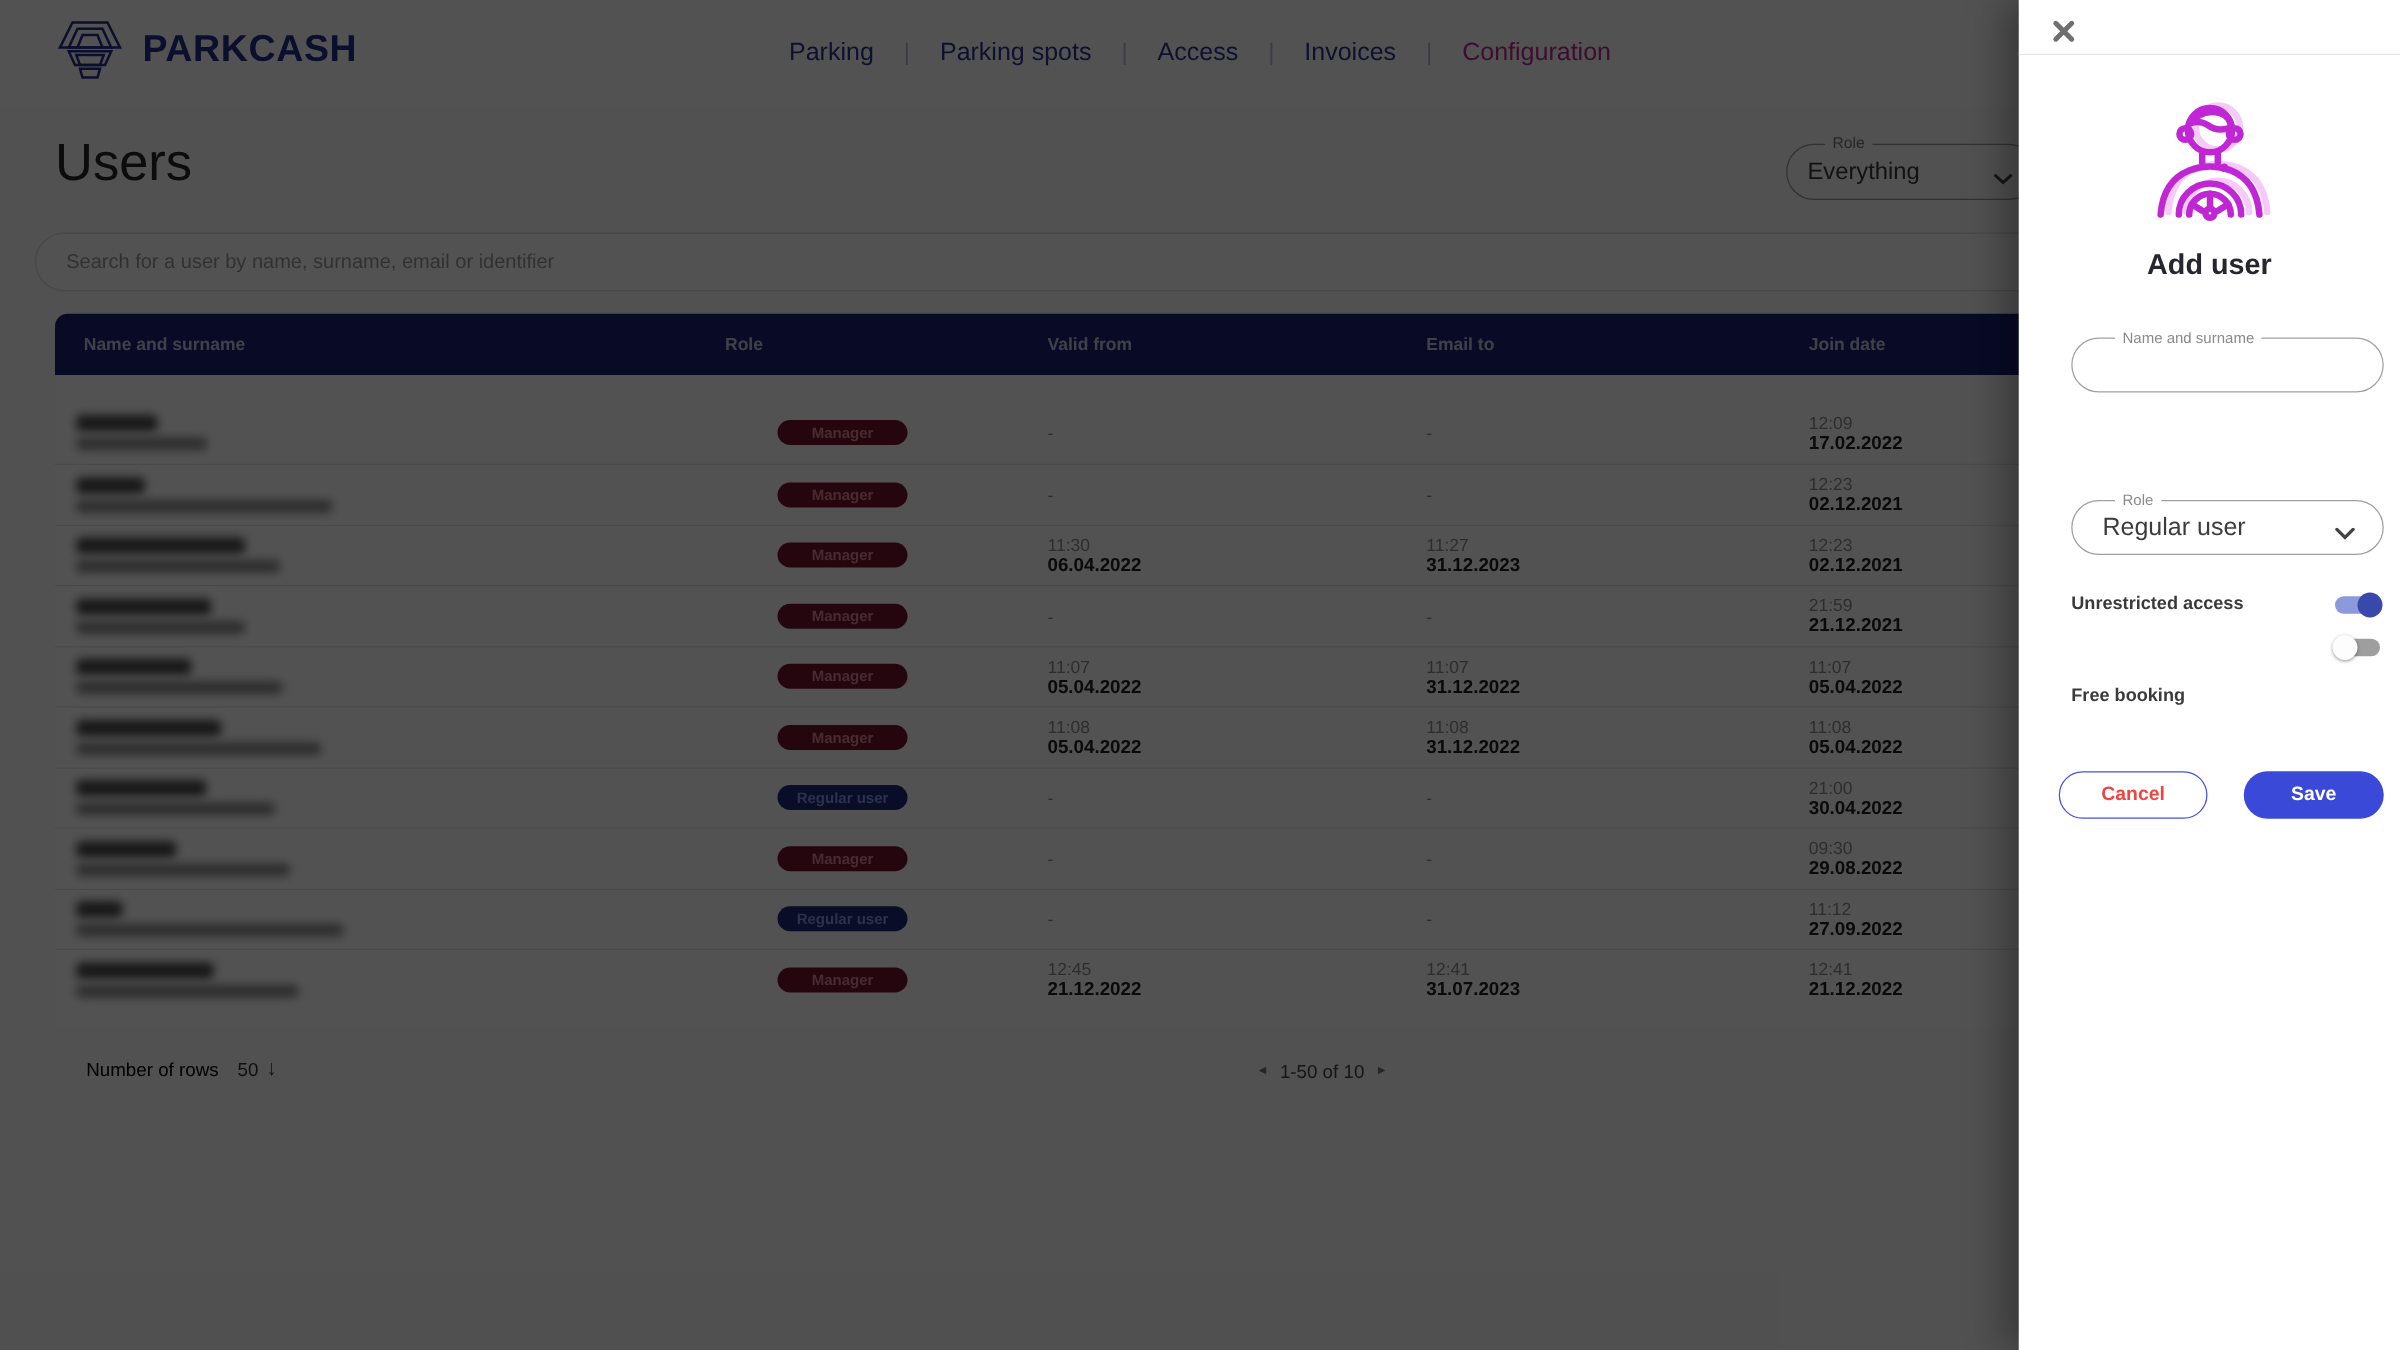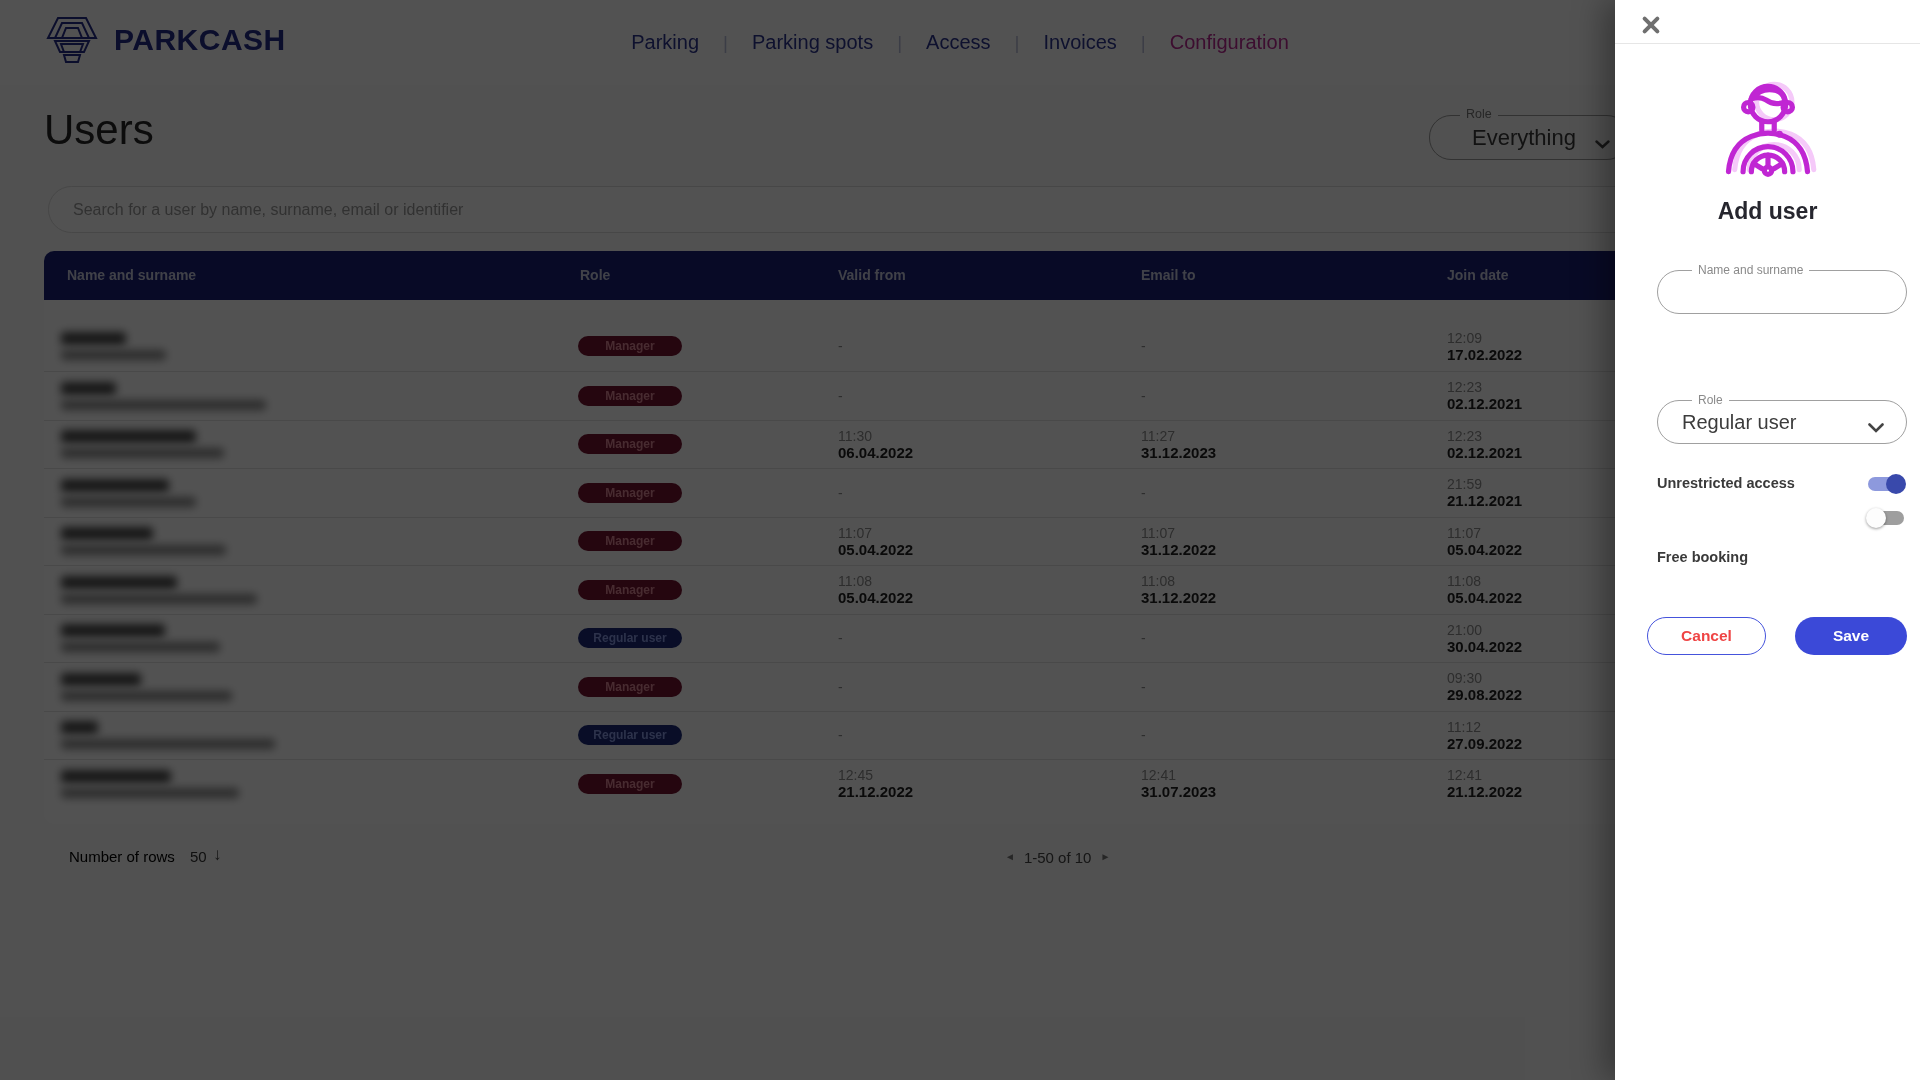--- a/index.html
+++ b/index.html
@@ -20,24 +20,24 @@
   .nav-item { font-size:20px; color:#2d3590; cursor:pointer; }
   .nav-item[data-active="true"] { color:#bb2a94; }
   .nav-sep { font-size:19px; color:#b9bdd8; }
 
   
   .page-title { position:absolute; left:44px; top:106px; font-size:42px; font-weight:400; color:#262626; }
   .role-filter { position:absolute; left:1429px; top:115px; width:200px; height:45px;
                  border:1px solid #9b9b9b; border-radius:22px; cursor:pointer; }
   .role-filter .fl-label { position:absolute; top:-9px; left:30px; padding:0 6px; background:#fafafa;
                  font-size:12.5px; color:#777; }
-  .role-filter .fl-value { position:absolute; left:42px; top:0; line-height:43px; font-size:22px; color:#3a3a3a; }
+  .role-filter .fl-value { position:absolute; left:16px; top:0; line-height:43px; font-size:19px; color:#3a3a3a; }
   .role-filter .chev { position:absolute; right:18px; top:19px; }
 
-  .search-wrap { position:absolute; left:48px; top:186px; width:1612px; height:47px;
+  .search-wrap { position:absolute; left:28px; top:186px; width:1612px; height:47px;
                  background:#fff; border:1px solid #dcdcdc; border-radius:24px; }
   .search-wrap input { width:100%; height:100%; border:none; outline:none; background:transparent;
                  padding:0 24px; font-size:16px; color:#333; font-family:inherit; }
   .search-wrap input::placeholder { color:#9a9a9a; }
 
   
   .table-card { position:absolute; left:44px; top:251px; width:1612px; background:#fff;
                 border-radius:10px; padding-bottom:16px; }
   .thead { position:relative; height:49px; background:#1a2178; border-radius:10px 10px 0 0;
            color:#c8cbe0; font-size:14px; font-weight:bold; }
@@ -51,21 +51,21 @@
   .td { position:absolute; top:0; height:100%; display:flex; flex-direction:column; justify-content:center; }
   .c-name { left:17px; }
   .c-role { left:534px; }
   .c-vf { left:794px; } .c-vt { left:1097px; } .c-jd { left:1403px; }
   .t { font-size:14px; color:#8c8c8c; line-height:16px; }
   .d { font-size:15px; font-weight:bold; color:#1f1f1f; line-height:17px; }
   .blur { border-radius:4px; filter:blur(4px); }
   .blur.b1 { height:13px; background:#4a4a4a; margin-bottom:5px; }
   .blur.b2 { height:10px; background:#8a8a8a; }
   .badge { display:inline-block; min-width:104px; height:20px; line-height:20px; text-align:center;
-           border-radius:10px; padding:0 14px; font-size:12px; font-weight:bold; }
+           border-radius:10px; padding:0 14px; font-size:12px; font-weight:bold;margin-left:44px; }
   .badge[data-role="manager"] { background:#731430; color:#de8796; }
   .badge[data-role="regular"] { background:#1c2b7a; color:#8b9ce8; }
 
   
   .pg-label { position:absolute; left:69px; top:848px; font-size:15px; color:#000000; }
   .pg-value { position:absolute; left:190px; top:848px; font-size:15px; color:#333; cursor:pointer; }
   .pg-down  { position:absolute; left:213px; top:845px; font-size:17px; color:#444; cursor:pointer; }
   .pg-center { position:absolute; left:1005px; top:848px; display:flex; align-items:center; gap:9px; }
   .pg-arrow { font-size:10px; color:#777; cursor:pointer; line-height:18px; }
   .pg-range { font-size:15px; color:#444; }

